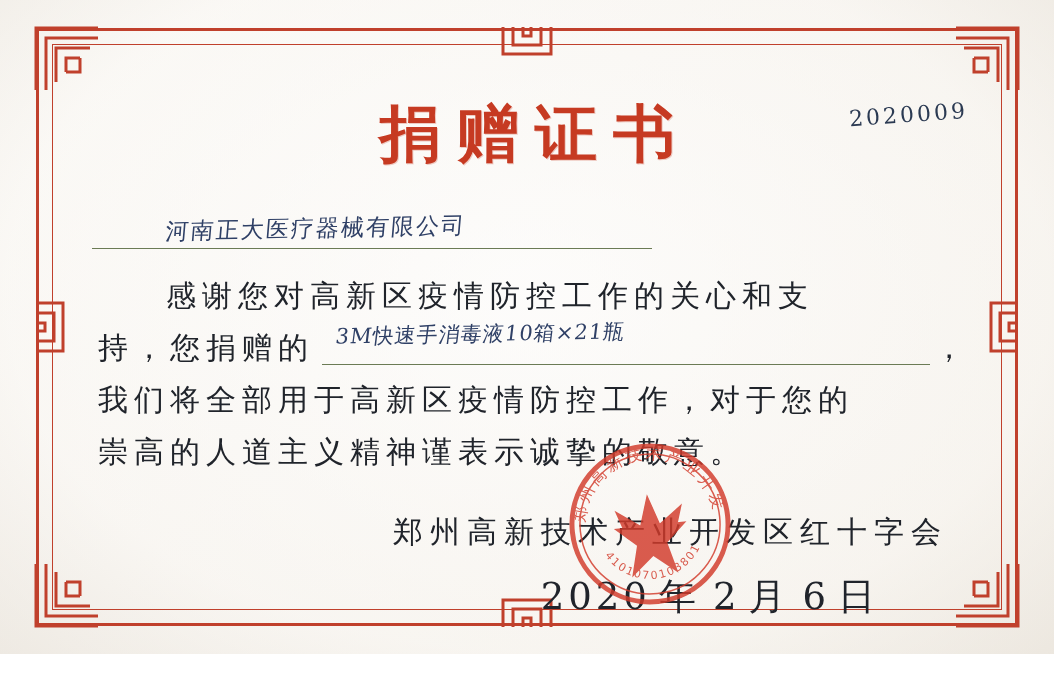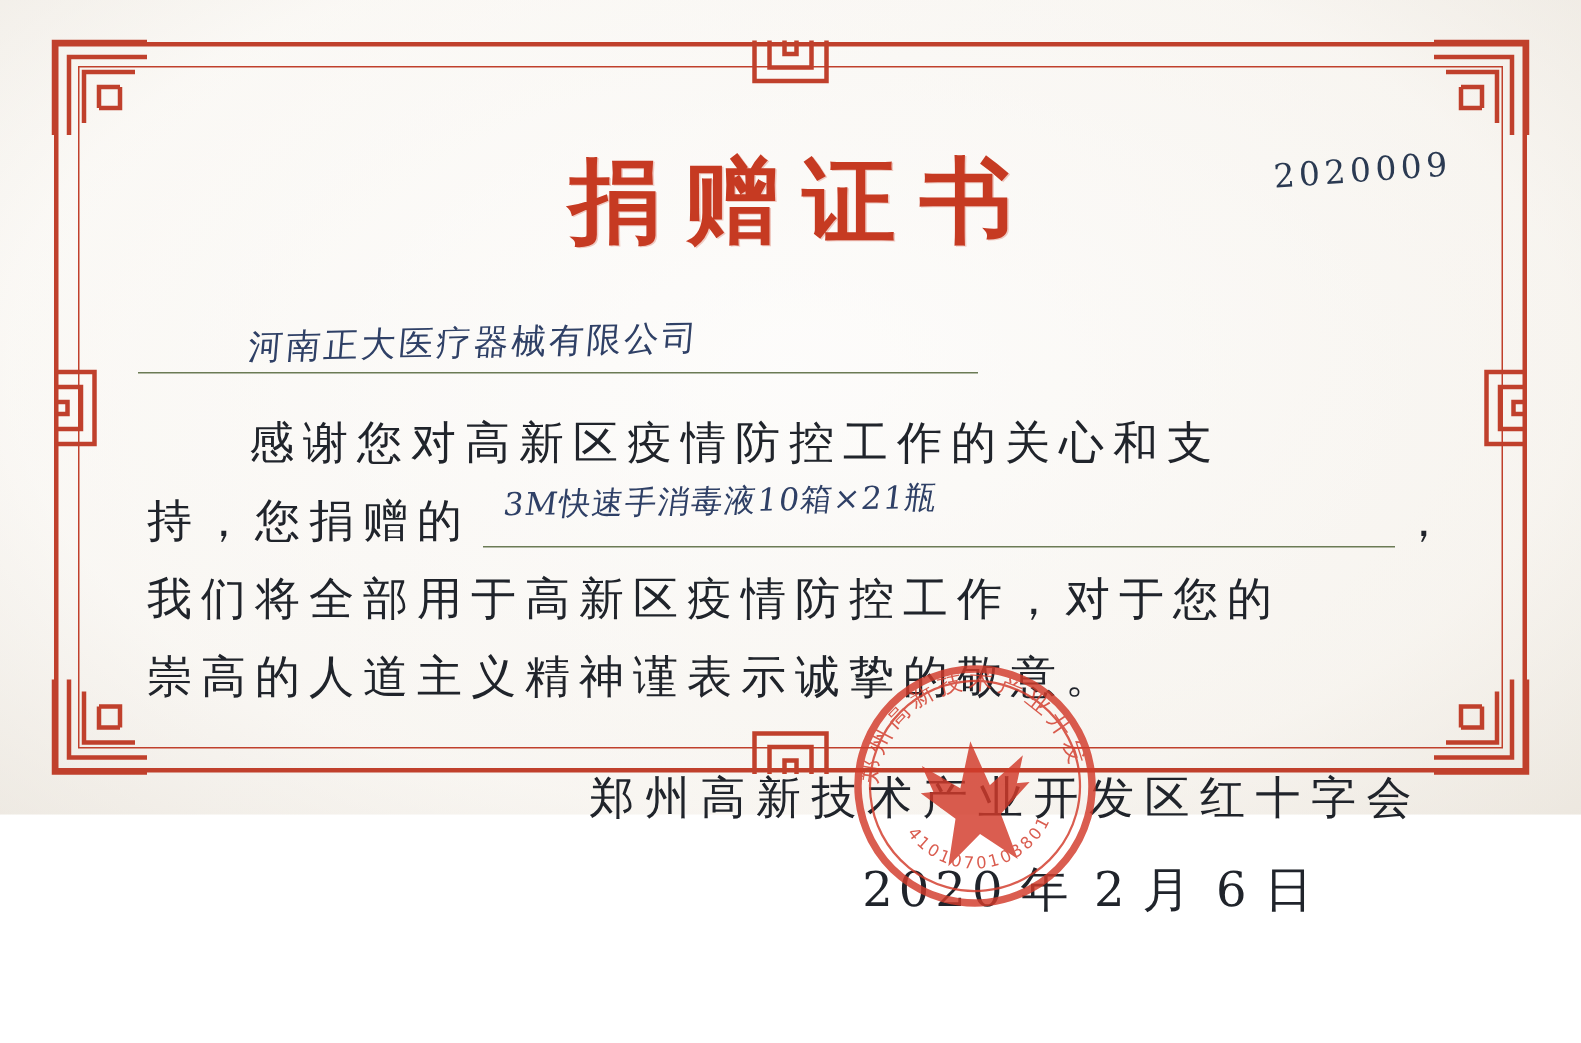--- a/index.html
+++ b/index.html
@@ -10,21 +10,21 @@
   body {
     width: 1054px;
     height: 695px;
     overflow: hidden;
     font-family: "Liberation Sans", sans-serif;
   }
 
   .certificate {
     position: relative;
     width: 1054px;
-    height: 543px;
+    height: 654px;
     background: linear-gradient(135deg, #fdfcfa 0%, #faf8f5 40%, #f7f4ef 100%);
     box-sizing: border-box;
   }
 
   
   .paper-shade {
     position: absolute;
     inset: 0;
     background:
       radial-gradient(ellipse at 50% 45%, rgba(255,255,255,0.6) 0%, rgba(245,241,234,0.25) 70%, rgba(226,219,208,0.5) 100%);
@@ -180,21 +180,21 @@
     color: #20242b;
     letter-spacing: 7px;
     white-space: nowrap;
   }
 
   .date-row {
     position: absolute;
     right: 92px;
     top: 512px;
     font-family: "DejaVu Serif", "Liberation Serif", serif;
-    font-size: 32px;
+    font-size: 37px;
     color: #20242b;
     letter-spacing: 3px;
     white-space: nowrap;
   }
   .date-row .num { letter-spacing: 4px; }
   .date-row .unit { margin: 0 14px 0 8px; }
 
   
   .seal {
     position: absolute;

